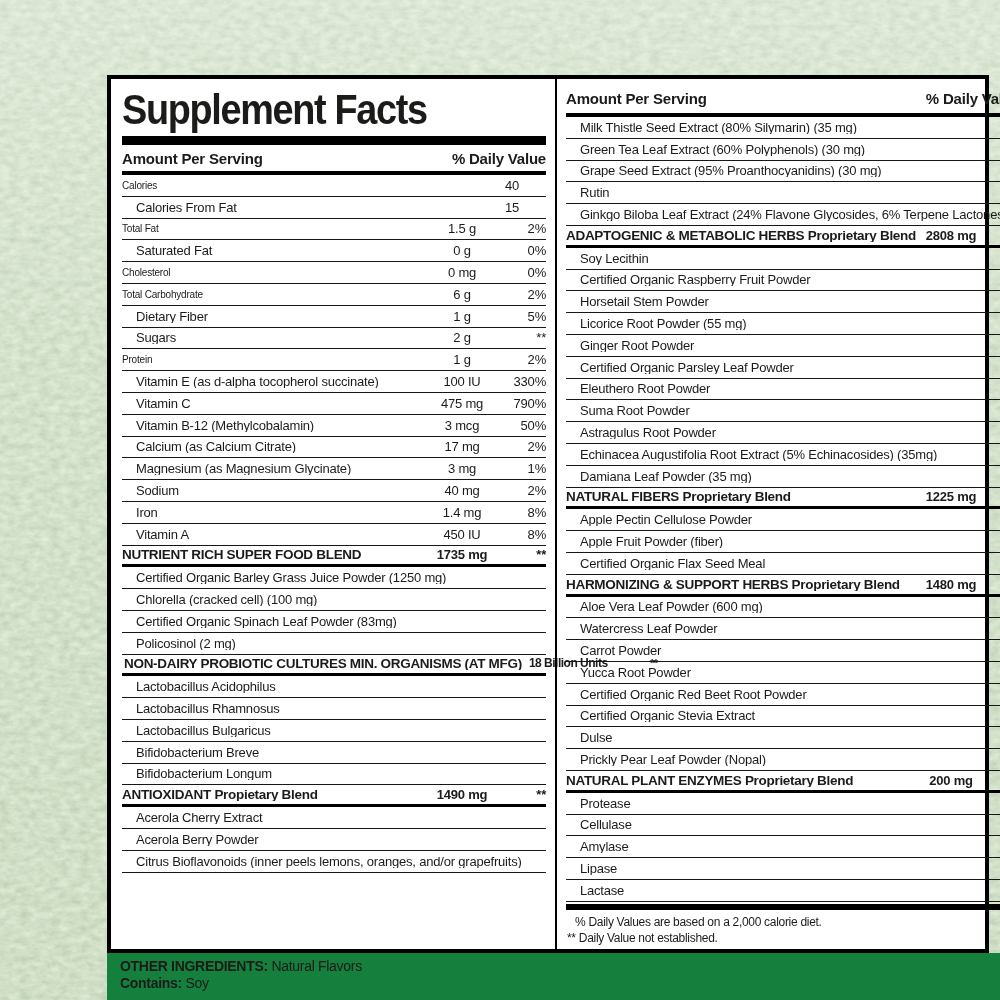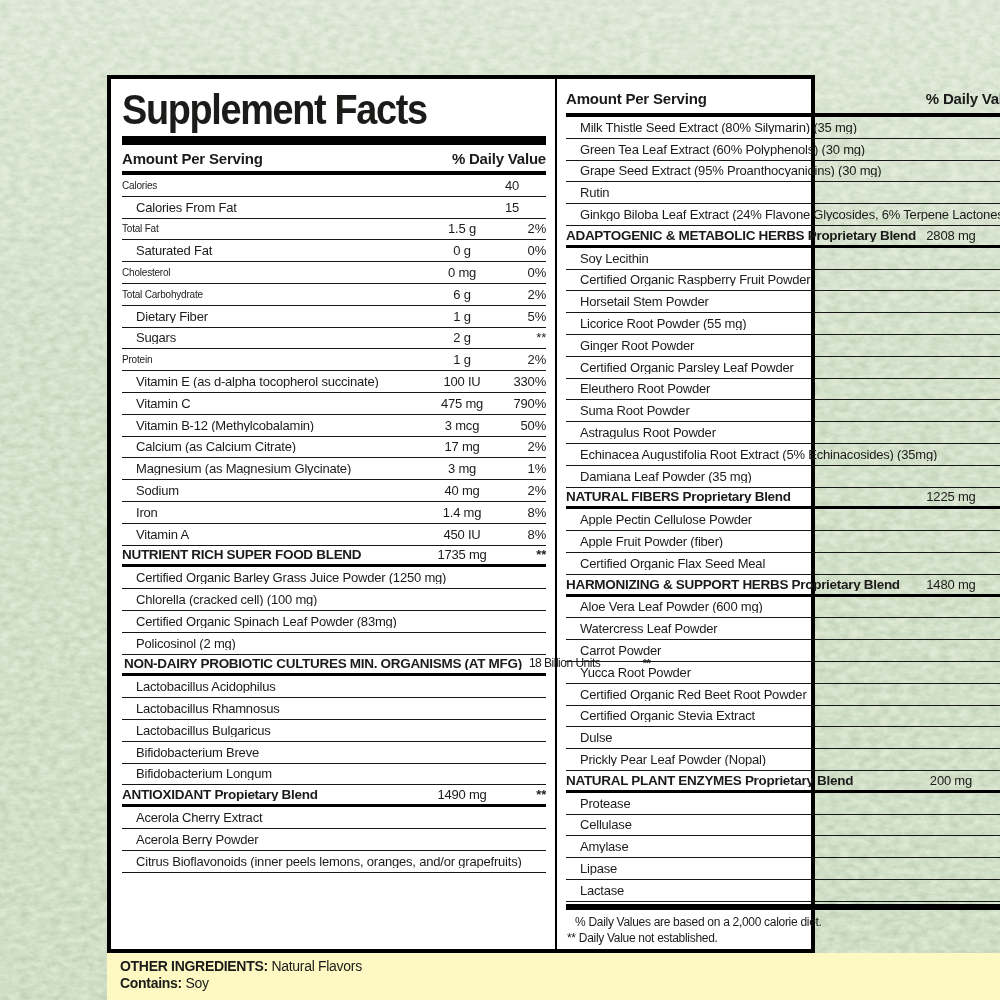--- a/index.html
+++ b/index.html
@@ -3,21 +3,21 @@
 <meta charset="utf-8">
 <style>
   html,body{margin:0;padding:0;}
   body{
     width:1000px;height:1000px;position:relative;overflow:hidden;
     font-family:"Liberation Sans",sans-serif;color:#1b1b19;
     background:#8dbb7e;
   }
   .grass-bg{position:absolute;left:0;top:0;width:1000px;height:1000px;z-index:0;}
   .panel{
-    position:absolute;left:107px;top:75px;width:708px;height:878px;z-index:2;
+    position:absolute;left:107px;top:75px;width:882px;height:878px;z-index:2;
     background:#ffffff;border:4px solid #000;box-sizing:border-box;
     display:flex;
   }
   .col{box-sizing:border-box;letter-spacing:-0.2px;}
   .col-left{width:444px;padding:6px 9px 0 11px;}
   .col-right{flex:1;border-left:2px solid #000;padding:4px 9px 0 9px;}
   .title{
     font-weight:bold;font-size:43px;letter-spacing:-1.5px;
     transform:scaleX(0.88);transform-origin:left center;white-space:nowrap;
     margin-top:2px;line-height:44px;
@@ -37,35 +37,35 @@
     display:flex;align-items:center;height:21.8px;box-sizing:border-box;
     border-bottom:1px solid #161616;font-size:13px;line-height:13px;
   }
   .row .name{flex:1 1 auto;white-space:nowrap;overflow:hidden;}
   .row.sub .name{padding-left:14px;}
   .row.main .name{font-weight:normal;font-size:10px;}
   .row.section{border-bottom:3px solid #000;font-weight:bold;}
   .row.section .name{font-size:13.5px;letter-spacing:-0.3px;}
   .cell.amt{flex:0 0 68px;text-align:center;white-space:nowrap;}
   .cell.dv{flex:0 0 50px;text-align:right;white-space:nowrap;}
-  .row.section .amt{font-weight:normal;}
+  .row.section .amt{font-weight:bold;}
   .col-right .cell.amt{flex:0 0 70px;}
   .col-right .cell.dv{flex:0 0 34px;}
   .row.condensed{font-size:11px;letter-spacing:-0.5px;}
   .row.condensed .name{flex:0 0 auto;padding-left:2px;}
   .row.condensed .amt{flex:0 0 auto;text-align:left;padding-left:7px;font-size:12px;}
   .row.condensed .dv{margin-left:auto;}
   .footnote-bar{height:6px;background:#000;margin-top:2px;}
   .footnotes{padding-top:4px;font-size:12px;letter-spacing:-0.3px;}
   .footnotes div{line-height:16px;}
   .footnotes .fn1{padding-left:9px;}
   .footnotes .fn2{padding-left:1px;}
   .bottom-strip{
     position:absolute;left:107px;top:953px;right:0;bottom:0;z-index:2;
-    background:#fef9c3;padding:5px 0 0 13px;box-sizing:border-box;
+    background:#15803d;padding:5px 0 0 13px;box-sizing:border-box;
     font-size:14px;letter-spacing:-0.3px;line-height:17px;
   }
   .bottom-strip b{font-weight:bold;}
 </style>
 </head>
 <body>
 
 <svg class="grass-bg" width="1000" height="1000" viewBox="0 0 1000 1000" xmlns="http://www.w3.org/2000/svg">
   <defs>
     <filter id="grassTex" x="0" y="0" width="100%" height="100%">

